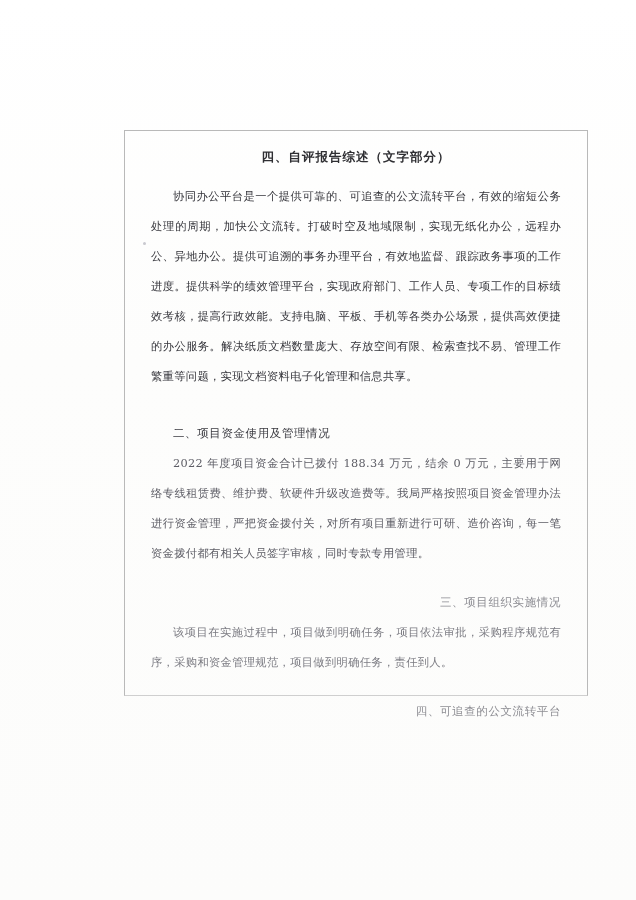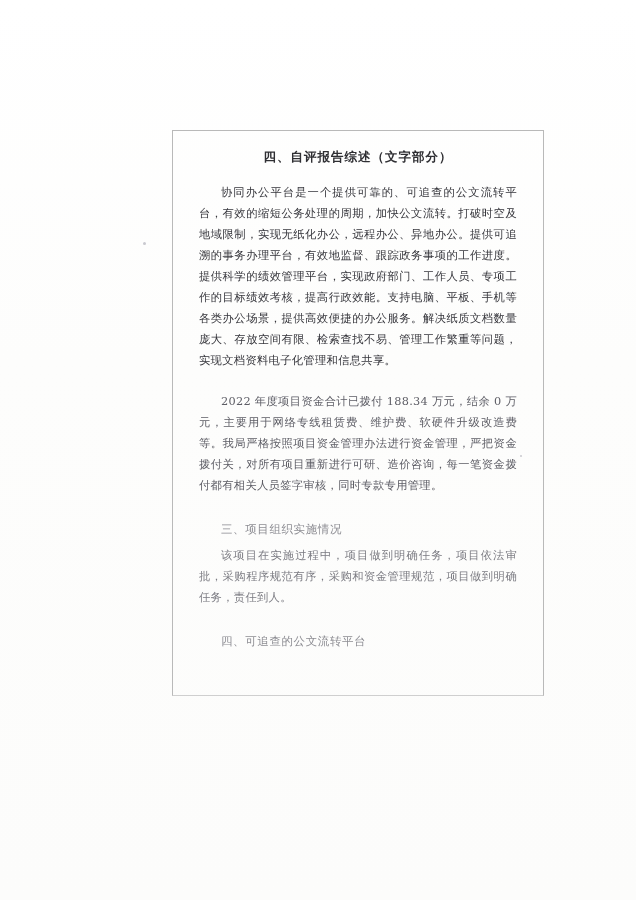--- a/index.html
+++ b/index.html
@@ -26,30 +26,29 @@
   .paper-tint {
     position: absolute;
     inset: 0;
     background: linear-gradient(180deg, #ffffff 0%, #fdfdfc 40%, #fcfcfb 100%);
     pointer-events: none;
   }
   .doc-frame {
     position: absolute;
     left: 124px;
     top: 130px;
-    width: 372px;
+    width: 464px;
     height: 566px;
     border-left: 1px solid #b9b9b9;
     border-right: 1px solid #b9b9b9;
     border-top: 1px solid #b9b9b9;
     border-bottom: 1px solid #cfcfcf;
     box-sizing: border-box;
     padding: 0;
     background: transparent;
-    margin-left: 48px;
   }
   .doc-inner {
     padding: 10px 26px 0 26px;
     box-sizing: border-box;
     width: 100%;
   }
   .doc-title {
     text-align: center;
     font-size: 12.5px;
     font-weight: bold;
@@ -60,24 +59,25 @@
   }
   .section-heading {
     font-size: 11.5px;
     color: #3a3a40;
     margin: 14px 0 8px 0;
     text-indent: 22px;
     letter-spacing: 0.6px;
   }
   .section-heading.faint {
     color: #8d8d93;
+    text-align: right;
   }
   .para {
     font-size: 11.3px;
-    line-height: 21px;
+    line-height: 30px;
     color: #35353b;
     text-indent: 22px;
     text-align: justify;
     letter-spacing: 0.3px;
     margin: 0 0 6px 0;
   }
   .para.faint {
     color: #7b7b82;
   }
   .para.semi-faint {
@@ -106,20 +106,21 @@
 
   <div class="doc-frame">
     <div class="doc-inner">
 
       <div class="doc-title">四、自评报告综述（文字部分）</div>
 
       <p class="para">协同办公平台是一个提供可靠的、可追查的公文流转平台，有效的缩短公务处理的周期，加快公文流转。打破时空及地域限制，实现无纸化办公，远程办公、异地办公。提供可追溯的事务办理平台，有效地监督、跟踪政务事项的工作进度。提供科学的绩效管理平台，实现政府部门、工作人员、专项工作的目标绩效考核，提高行政效能。支持电脑、平板、手机等各类办公场景，提供高效便捷的办公服务。解决纸质文档数量庞大、存放空间有限、检索查找不易、管理工作繁重等问题，实现文档资料电子化管理和信息共享。</p>
 
       <div class="gap-md"></div>
 
+      <div class="section-heading">二、项目资金使用及管理情况</div>
       <p class="para semi-faint">2022 年度项目资金合计已拨付 188.34 万元，结余 0 万元，主要用于网络专线租赁费、维护费、软硬件升级改造费等。我局严格按照项目资金管理办法进行资金管理，严把资金拨付关，对所有项目重新进行可研、造价咨询，每一笔资金拨付都有相关人员签字审核，同时专款专用管理。</p>
 
       <div class="gap-sm"></div>
 
       <div class="section-heading faint">三、项目组织实施情况</div>
       <p class="para faint">该项目在实施过程中，项目做到明确任务，项目依法审批，采购程序规范有序，采购和资金管理规范，项目做到明确任务，责任到人。</p>
 
       <div class="gap-sm"></div>
 
       <div class="section-heading faint">四、可追查的公文流转平台</div>

